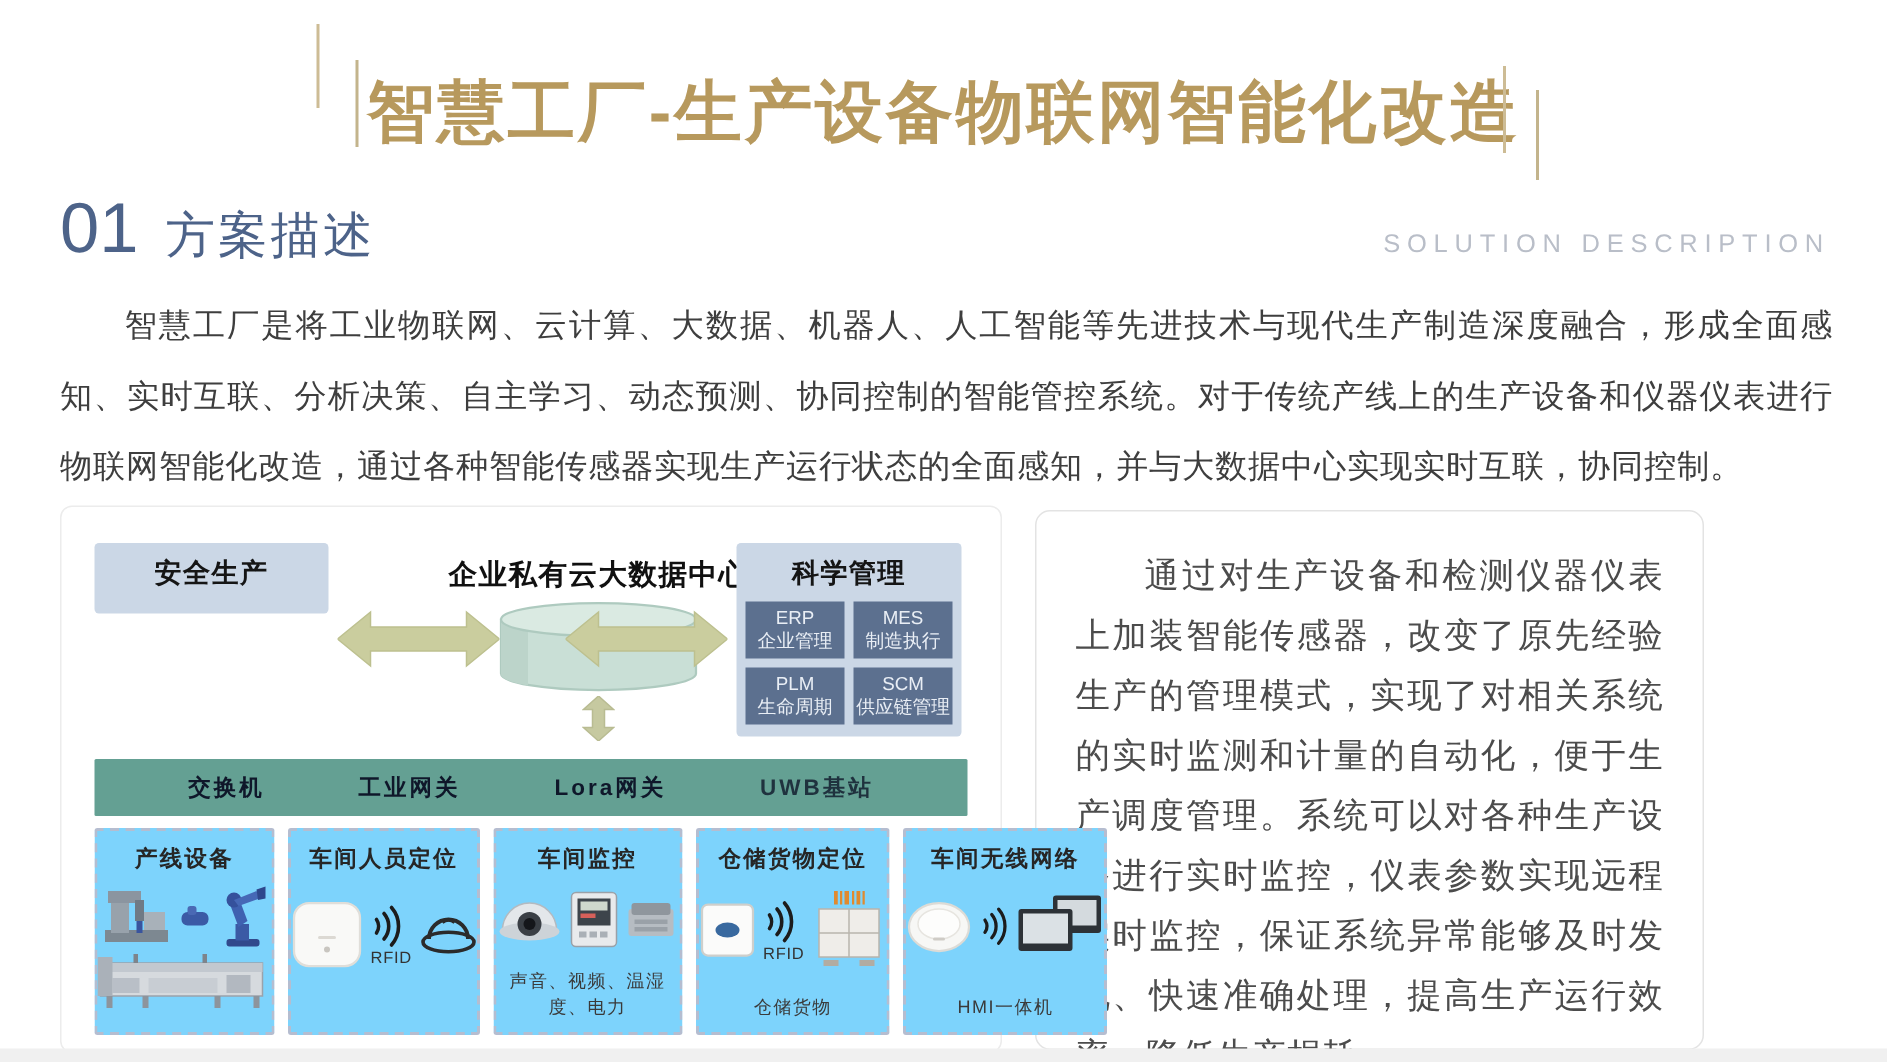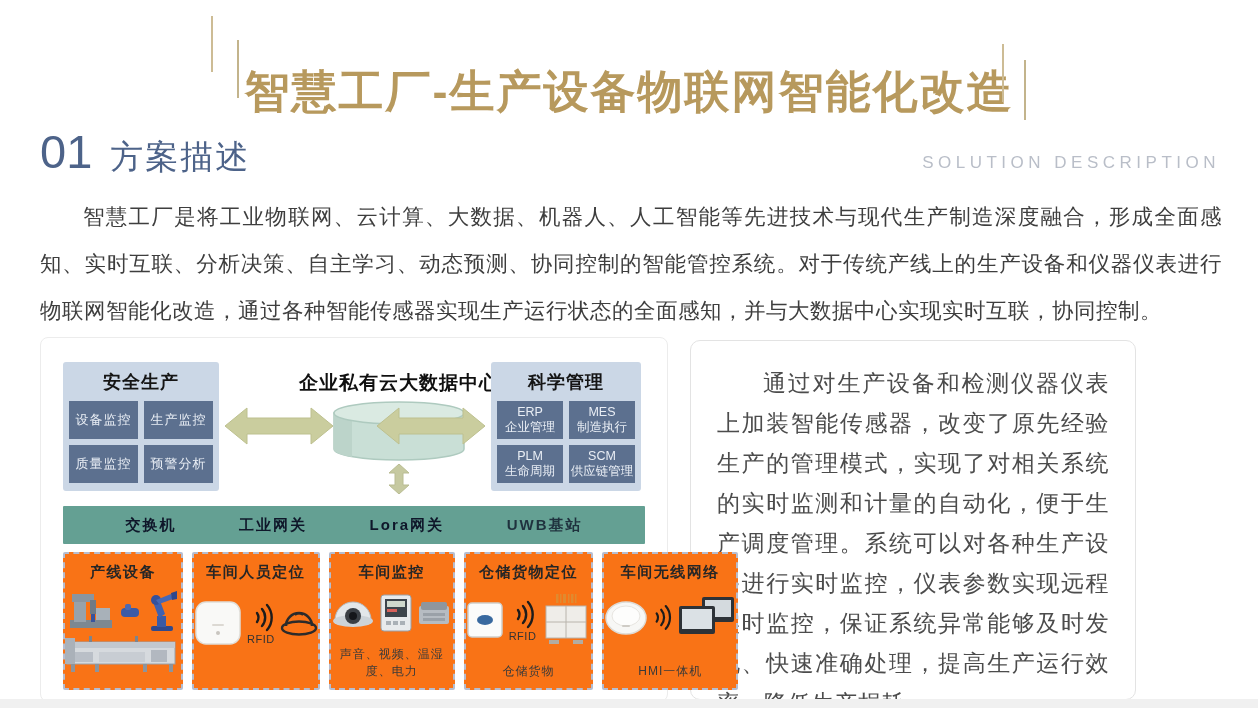--- a/index.html
+++ b/index.html
@@ -7,21 +7,21 @@
   body {
     width:1258px; height:708px; overflow:hidden; position:relative;
     background:#ffffff;
     font-family:"Liberation Sans","DejaVu Sans",sans-serif;
     color:#3e3e3e;
   }
 
   
   .header { position:relative; height:120px; }
   .main-title {
-    margin:0; padding-top:62px; text-align:center;
+    margin:0; padding-top:45px; text-align:center;
     font-size:45px; font-weight:800; color:#b7995d; letter-spacing:2px;
   }
   .deco-bar { position:absolute; width:2px; background:#c7b287; }
   #deco-l1 { left:211px; top:16px;  height:56px; background:#cdbc95; }
   #deco-l2 { left:237px; top:40px;  height:58px; background:#c3b48c; }
   #deco-r1 { left:1002px; top:44px; height:58px; background:#cdbc95; }
   #deco-r2 { left:1024px; top:60px; height:60px; background:#c3b48c; }
 
   
   .section-head { display:flex; align-items:baseline; padding:8px 38px 0 40px; }
@@ -71,26 +71,26 @@
   .green-bar {
     margin-top:6px; height:38px; background:#64a093; border-radius:1px;
     display:flex; align-items:center; justify-content:space-evenly;
     color:#0f172a; font-size:15px; font-weight:600; letter-spacing:2px;
   }
   .green-bar .dim { opacity:0.8; }
 
   .stations { margin-top:8px; display:flex; gap:9px; height:138px; }
   .station {
     flex:1; border:2px dashed #b5bdd0; border-radius:2px; position:relative;
-    padding-top:9px; text-align:center; background:#f97316;
+    padding-top:9px; text-align:center; background:#7dd3fc;
   }
   .station-title { font-size:15px; font-weight:600; color:#262626; letter-spacing:1.5px; }
   .icon-row { display:flex; align-items:center; justify-content:center; gap:5px; margin-top:8px; }
   .icon-row.tight { margin-top:4px; }
-  .icon-col { display:flex; flex-direction:column; align-items:flex-end; }
+  .icon-col { display:flex; flex-direction:column; align-items:flex-start; }
   .small-label { font-size:11px; color:#333; margin-top:1px; letter-spacing:0.5px; }
   .caption { position:absolute; bottom:8px; left:0; right:0; font-size:12px; color:#3a3a3a; letter-spacing:1px; }
 
   
   .side-panel {
     width:446px; height:360px; background:#fff; margin-top:3px;
     border:1px solid #e3e3e3; border-radius:10px; padding:22px 26px;
   }
   .side-text {
     margin:0; font-size:23px; line-height:40px; color:#4c4c4c;
@@ -119,26 +119,20 @@
 <p class="intro">智慧工厂是将工业物联网、云计算、大数据、机器人、人工智能等先进技术与现代生产制造深度融合，形成全面感知、实时互联、分析决策、自主学习、动态预测、协同控制的智能管控系统。对于传统产线上的生产设备和仪器仪表进行物联网智能化改造，通过各种智能传感器实现生产运行状态的全面感知，并与大数据中心实现实时互联，协同控制。</p>
 
 <div class="content">
 
   <div class="diagram-panel">
 
     <div class="diagram-top">
 
       <div class="group-box" id="safety-group">
         <div class="group-title">安全生产</div>
-        <div class="group-grid">
-          <div class="gcell">设备监控</div>
-          <div class="gcell">生产监控</div>
-          <div class="gcell">质量监控</div>
-          <div class="gcell">预警分析</div>
-        </div>
       </div>
 
       <svg class="arrow-h" id="arrow-left" width="108" height="44" viewBox="0 0 108 44">
         <polygon points="0,22 22,4 22,14 86,14 86,4 108,22 86,40 86,30 22,30 22,40" fill="#cacd9e" stroke="#bdc08f" stroke-width="1"></polygon>
       </svg>
 
       <div class="center-title">企业私有云大数据中心</div>
       <svg class="cylinder" width="140" height="64" viewBox="0 0 140 64">
         <path d="M5,13 v36 a65,11 0 0 0 130,0 v-36 z" fill="#c9dfd6" stroke="#aecabf" stroke-width="1.5"></path>
         <path d="M5,13 v36 a65,11 0 0 0 18,8 v-36 z" fill="#bcd4ca"></path>

